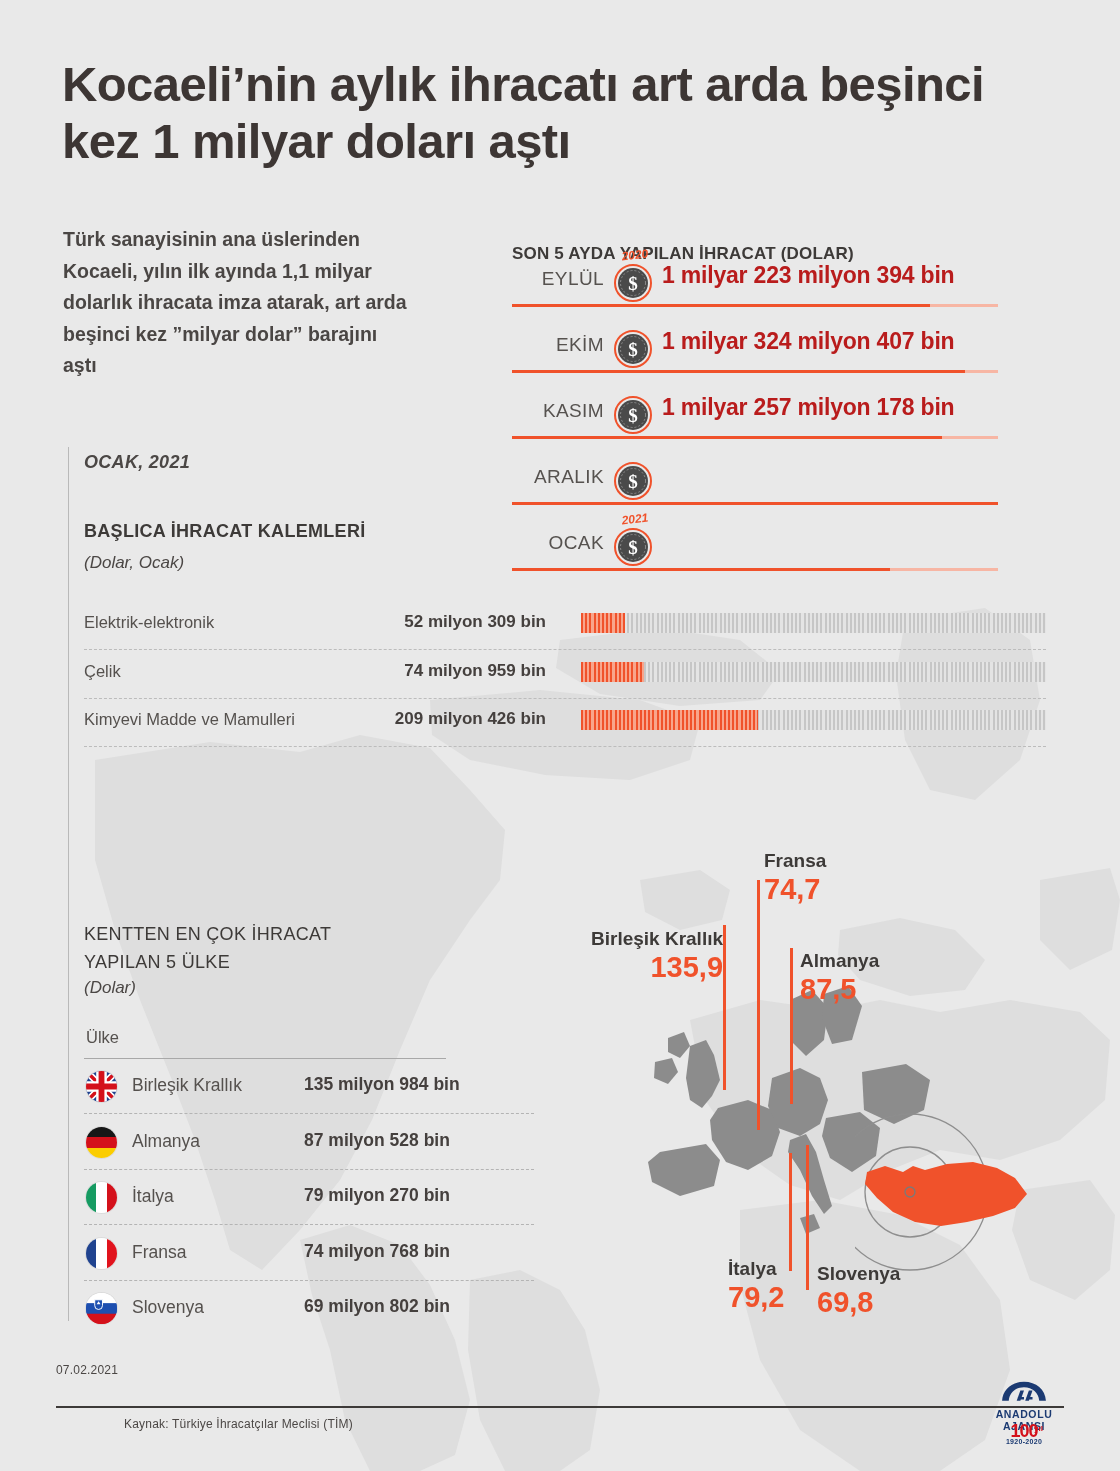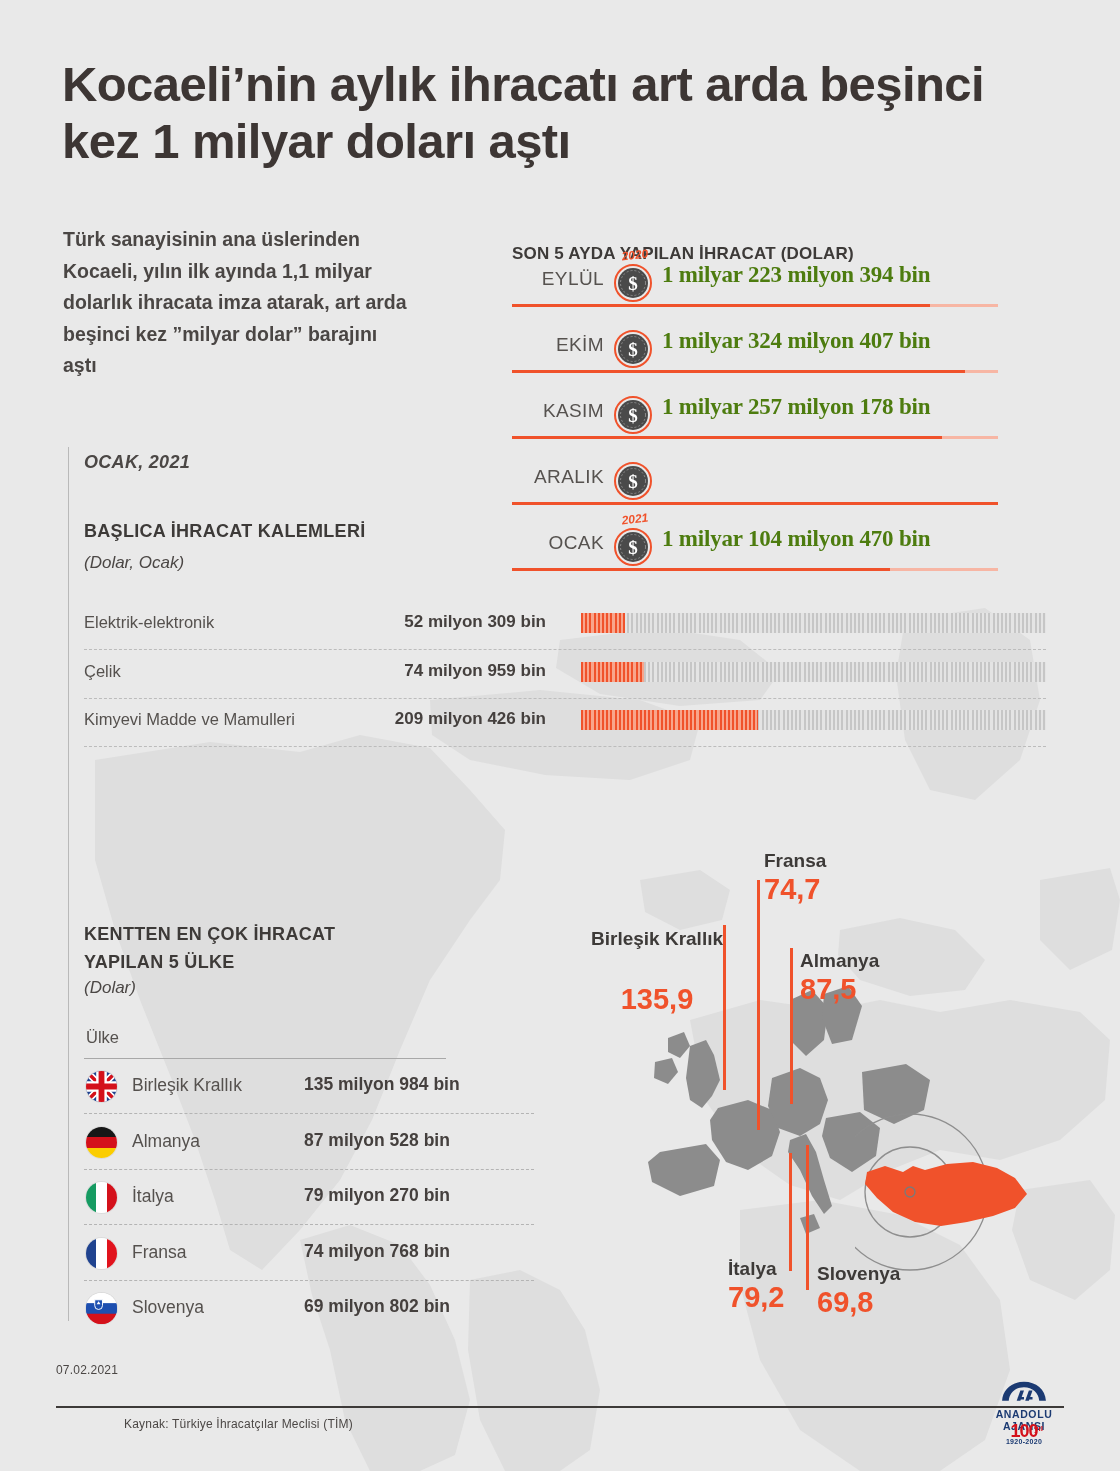--- a/index.html
+++ b/index.html
@@ -43,21 +43,21 @@
   .mrow .coin{
     position:absolute;left:102px;top:12px;width:38px;height:38px;
   }
   .mrow .yearTag{
     position:absolute;left:103px;top:-4px;width:40px;text-align:center;
     font-size:12px;font-weight:bold;color:#f0522b;
     transform:rotate(-7deg);font-style:italic;
   }
   .mrow .mval{
     position:absolute;left:150px;top:10px;
-    font-size:23px;font-weight:bold;color:#4d7c0f;letter-spacing:-.2px;font-family:Liberation Serif, serif;
+    font-size:23px;font-weight:bold;color:#b91c1c;letter-spacing:-.2px;
   }
   .mrow .track{
     position:absolute;left:0;top:52px;width:486px;height:3px;
     background:#f7b6a4;
   }
   .mrow .fill{
     position:absolute;left:0;top:0;height:3px;background:#f0522b;
   }
 
   
@@ -103,21 +103,21 @@
       #f0522b 0px,#f0522b 2px,#f8a58c 2px,#f8a58c 4.2px);
   }
   .irow .dash{
     position:absolute;left:0;top:47px;width:962px;height:0;
     border-top:1px dashed #bcbcbc;
   }
 
   
   .ctry-head{
     position:absolute;left:84px;top:920px;width:300px;
-    font-size:18px;font-weight:bold;line-height:28px;letter-spacing:.3px;
+    font-size:18px;font-weight:normal;line-height:28px;letter-spacing:.3px;
     color:#3d3a38;
   }
   .ctry-sub{
     position:absolute;left:84px;top:978px;
     font-size:17px;font-style:italic;color:#4b4745;
   }
   .ctry-colhead{
     position:absolute;left:86px;top:1028px;
     font-size:16.5px;color:#55514e;
   }
@@ -303,21 +303,20 @@
       </div>
       <div class="mrow">
         <div class="mlabel">OCAK</div>
         <div class="yearTag">2021</div>
         <svg class="coin" viewBox="0 0 38 38">
           <circle cx="19" cy="19" r="18" fill="none" stroke="#f0522b" stroke-width="2"></circle>
           <circle cx="19" cy="19" r="15" fill="#4a4a4a"></circle>
           <circle cx="19" cy="19" r="12.5" fill="none" stroke="#8d8d8d" stroke-width="1" stroke-dasharray="2 2"></circle>
           <text x="19" y="26" text-anchor="middle" font-size="19" font-weight="bold" fill="#ffffff" font-family="Liberation Serif, serif">$</text>
         </svg>
-        <div class="mval">1 milyar 104 milyon 470 bin</div>
         <div class="track">
           <div class="fill" style="width:77.8%"></div>
         </div>
       </div>
     </div>
 
   <div class="vrule"></div>
   <div class="ocak-label">OCAK, 2021</div>
 
   <div class="items-head">BAŞLICA İHRACAT KALEMLERİ</div>
@@ -405,21 +404,21 @@
   <div class="leader" style="left:790px;top:948px;height:156px;"></div>
   <div class="leader" style="left:789px;top:1153px;height:118px;"></div>
   <div class="leader" style="left:806px;top:1145px;height:145px;"></div>
 
   <div class="callout" style="left:764px;top:850px;">
     <div class="cl-name">Fransa</div>
     <div class="cl-val">74,7</div>
   </div>
   <div class="callout" style="left:591px;top:928px;">
     <div class="cl-name">Birleşik Krallık</div>
-    <div class="cl-val" style="text-align:center;margin-top:32px;">135,9</div>
+    <div class="cl-val" style="text-align:right;">135,9</div>
   </div>
   <div class="callout" style="left:800px;top:950px;">
     <div class="cl-name">Almanya</div>
     <div class="cl-val">87,5</div>
   </div>
   <div class="callout" style="left:728px;top:1258px;">
     <div class="cl-name">İtalya</div>
     <div class="cl-val">79,2</div>
   </div>
   <div class="callout" style="left:817px;top:1263px;">

